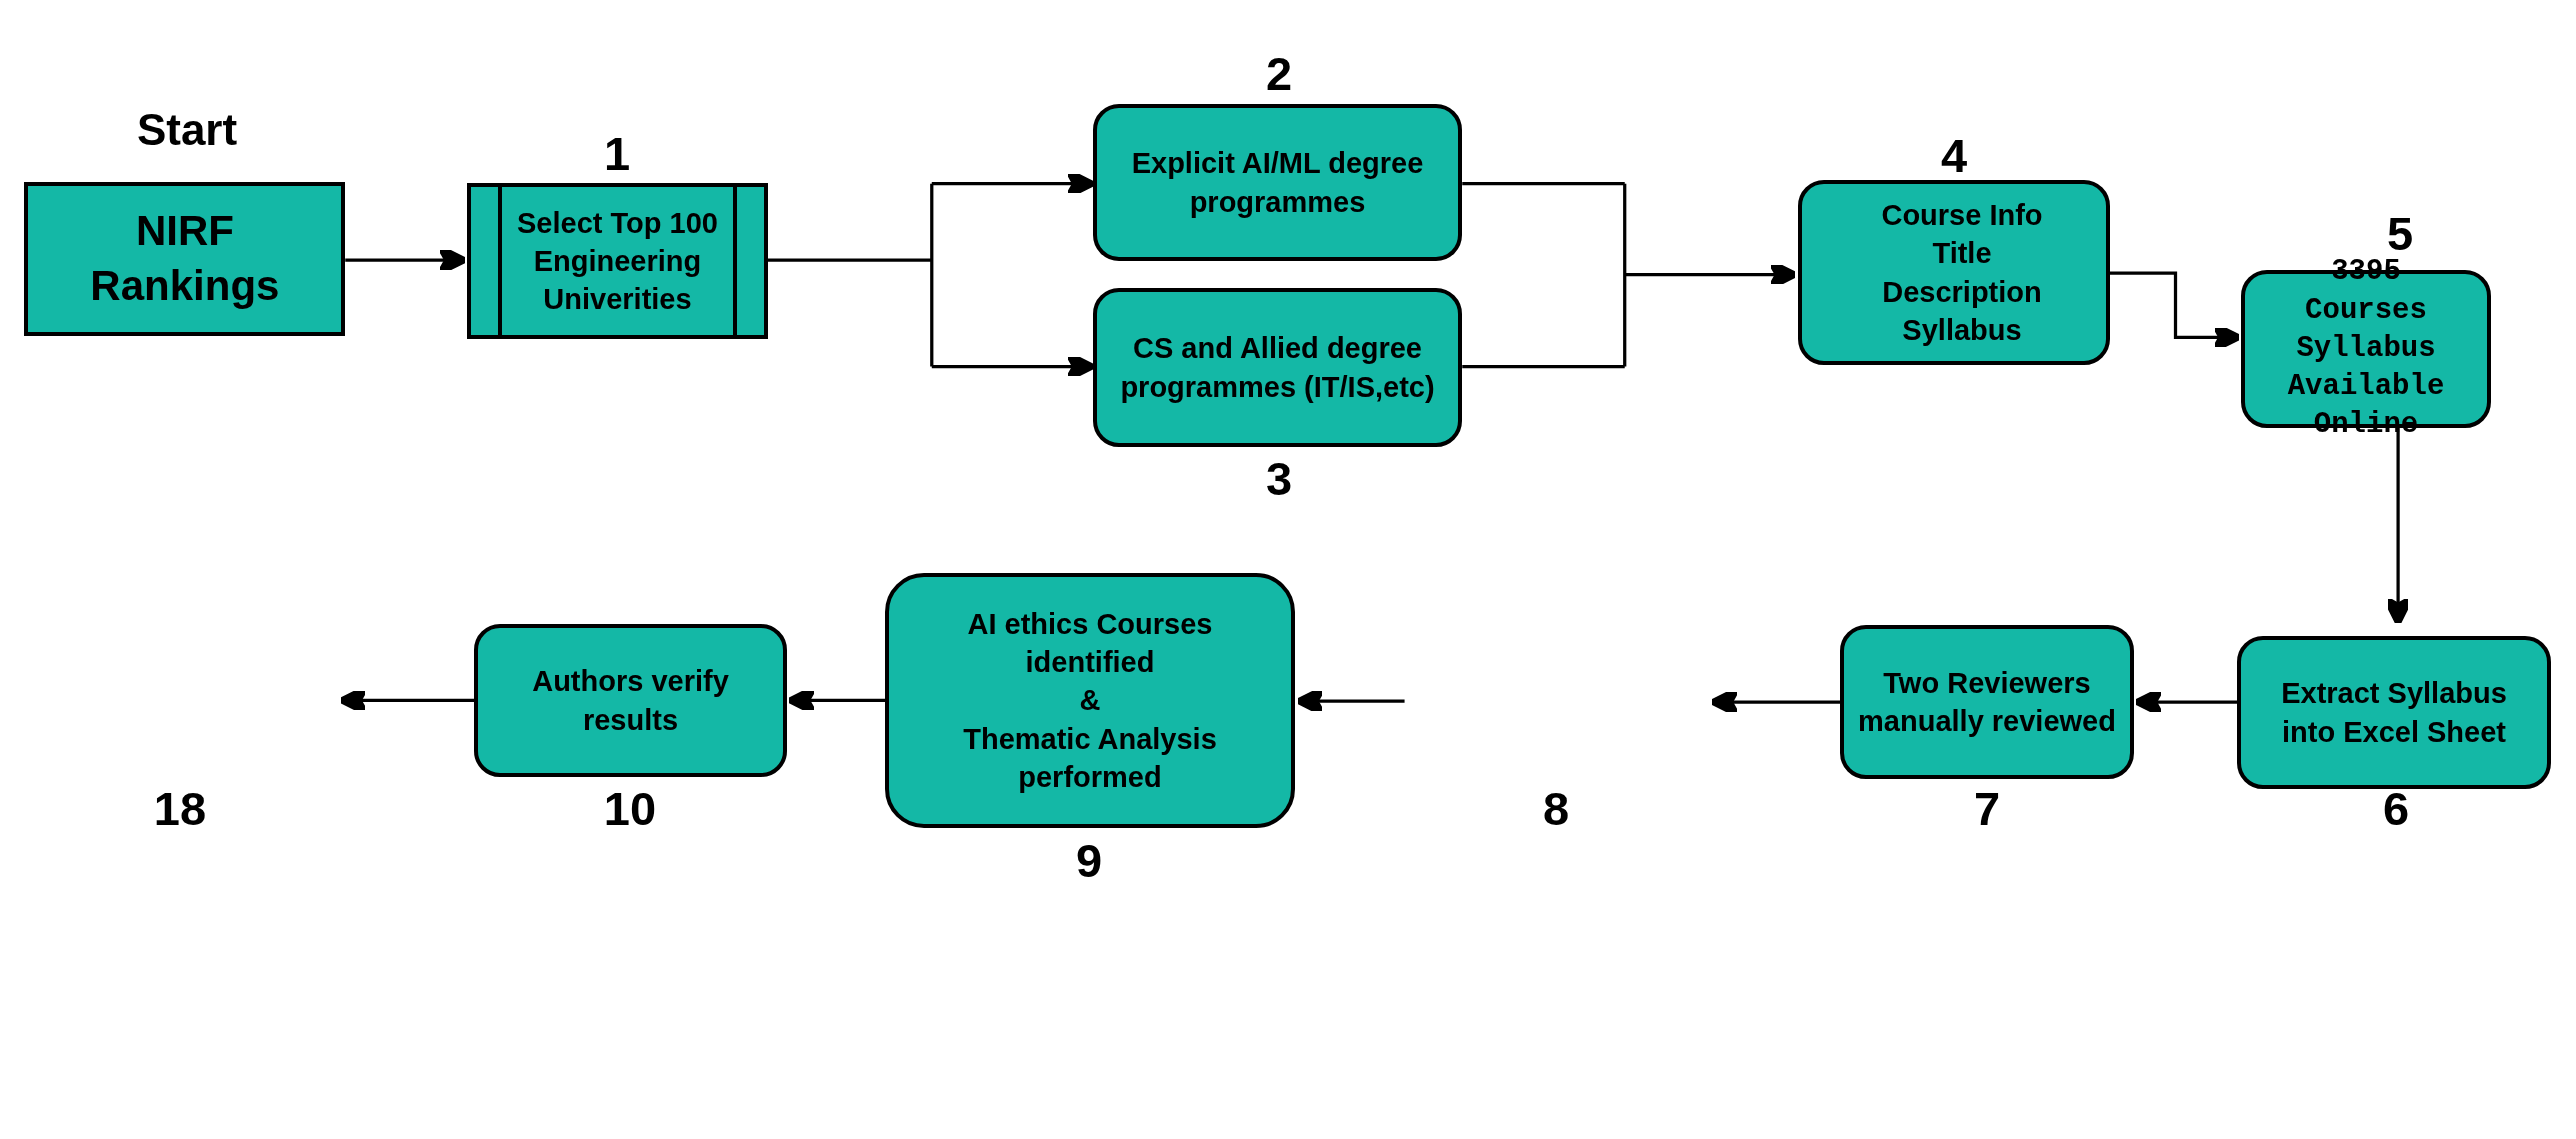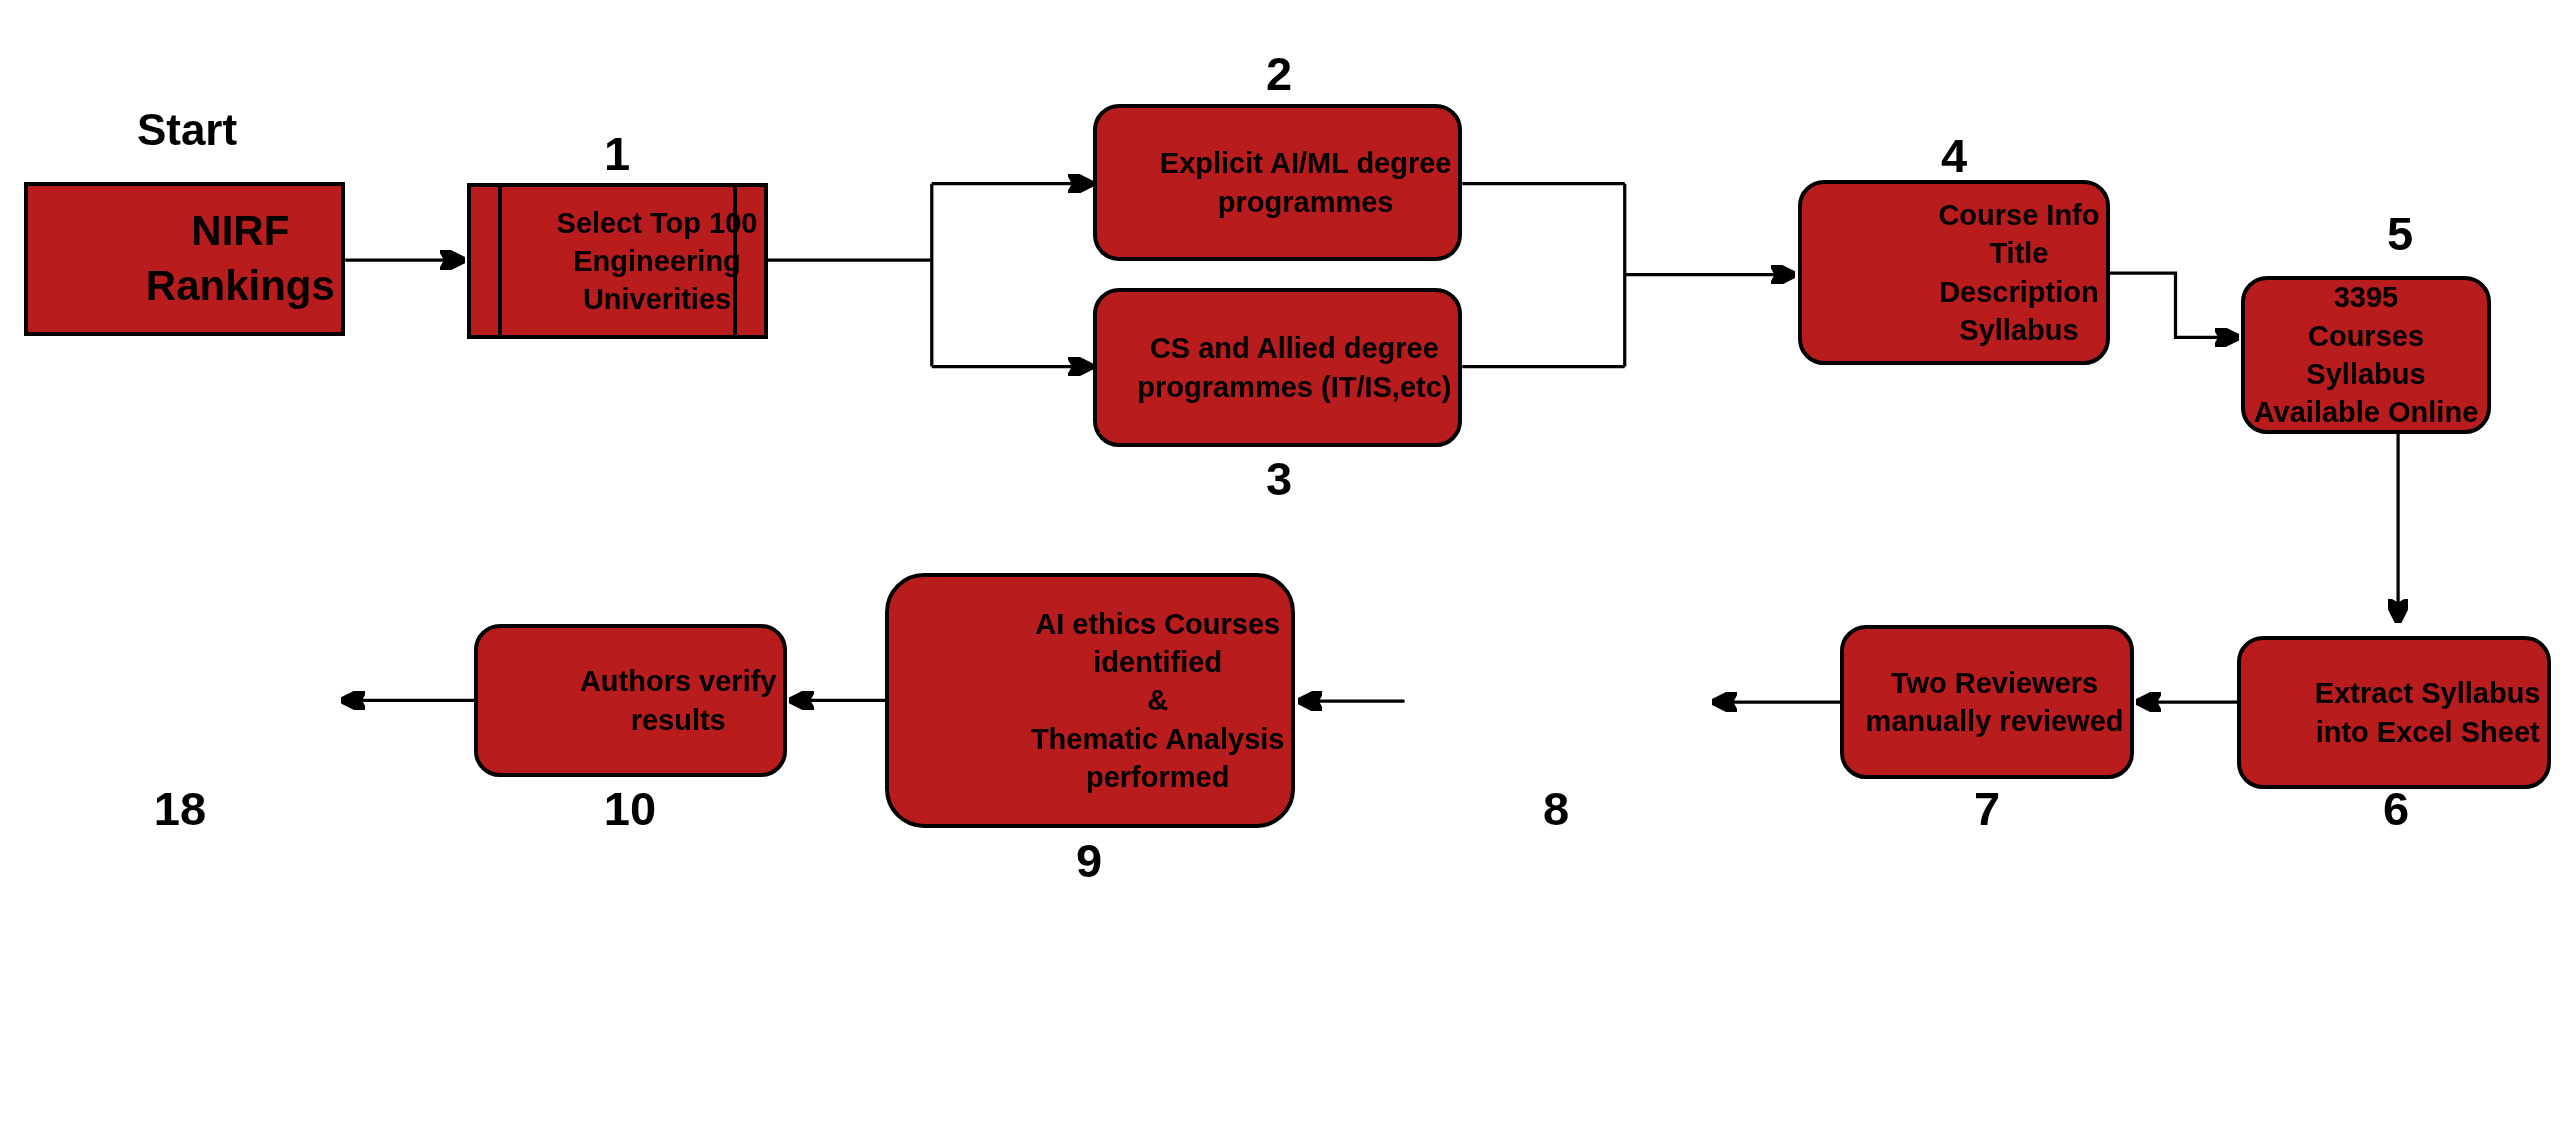--- a/index.html
+++ b/index.html
@@ -24,24 +24,24 @@
   }
   .edges path {
     stroke: #000000;
     stroke-width: 4;
     fill: none;
   }
   .node {
     position: absolute;
     box-sizing: border-box;
     border: 4.1px solid #000000;
-    background: #b91c1c;
+    background: #14b8a6;
     display: flex;
     align-items: center;
-    justify-content: flex-end;
+    justify-content: center;
     text-align: center;
   }
   .rounded { border-radius: 26px; }
   .rounded-lg { border-radius: 39px; }
   .node-text {
     white-space: pre-line;
     font-weight: 700;
     font-size: 29px;
     line-height: 1.32;
     padding: 0 6.5px;
@@ -132,21 +132,21 @@
   <div class="step-num" style="left:1279px; top:455px;">3</div>
 
   <div class="node rounded" style="left:1798px; top:180px; width:312px; height:185px;padding-left:16px;">
     <span class="node-text">Course Info
 Title
 Description
 Syllabus</span>
   </div>
   <div class="step-num" style="left:1954px; top:132px;">4</div>
 
-  <div class="node rounded" style="left:2241px; top:276px; width:250px; height:158px;">
+  <div class="node rounded" style="left:2241px; top:270px; width:250px; height:158px;font-family:Liberation Mono, monospace;">
     <span class="node-text">3395
 Courses Syllabus
 Available Online</span>
   </div>
   <div class="step-num" style="left:2400px; top:210px;">5</div>
 
   <div class="node rounded" style="left:2237px; top:636px; width:314px; height:153px;">
     <span class="node-text">Extract Syllabus
 into Excel Sheet</span>
   </div>

